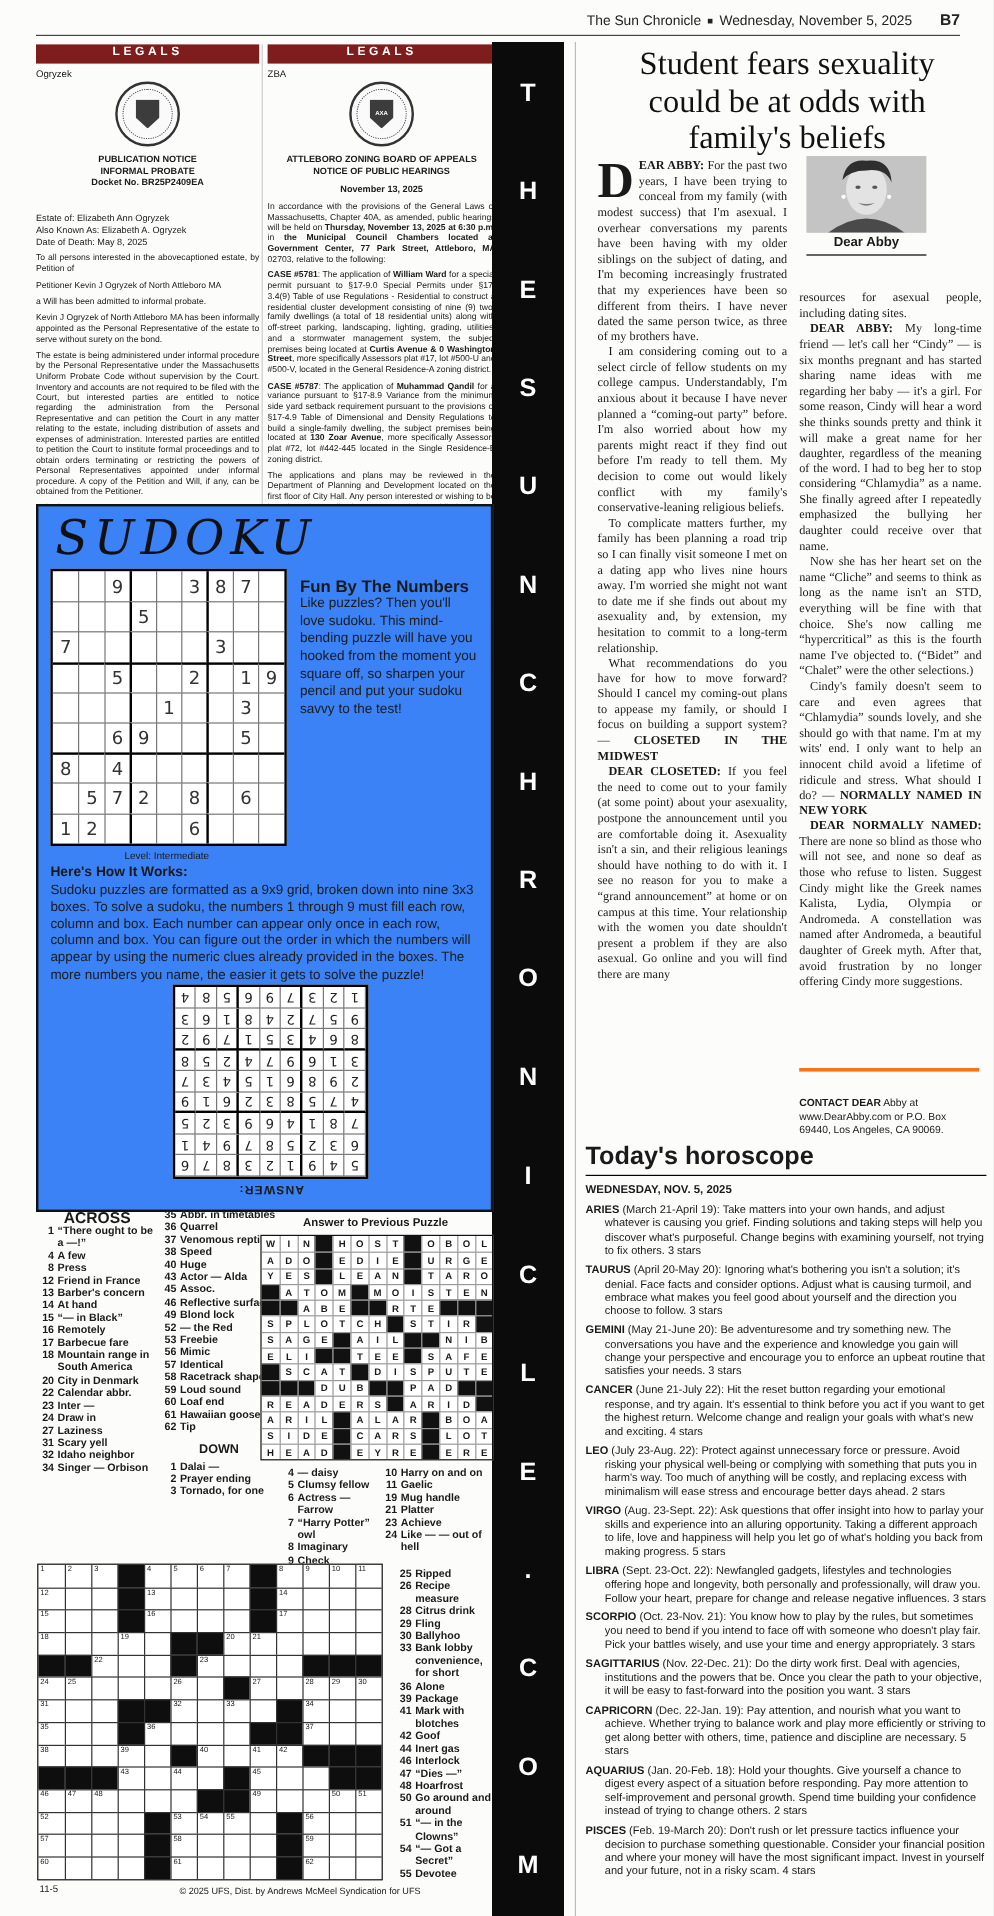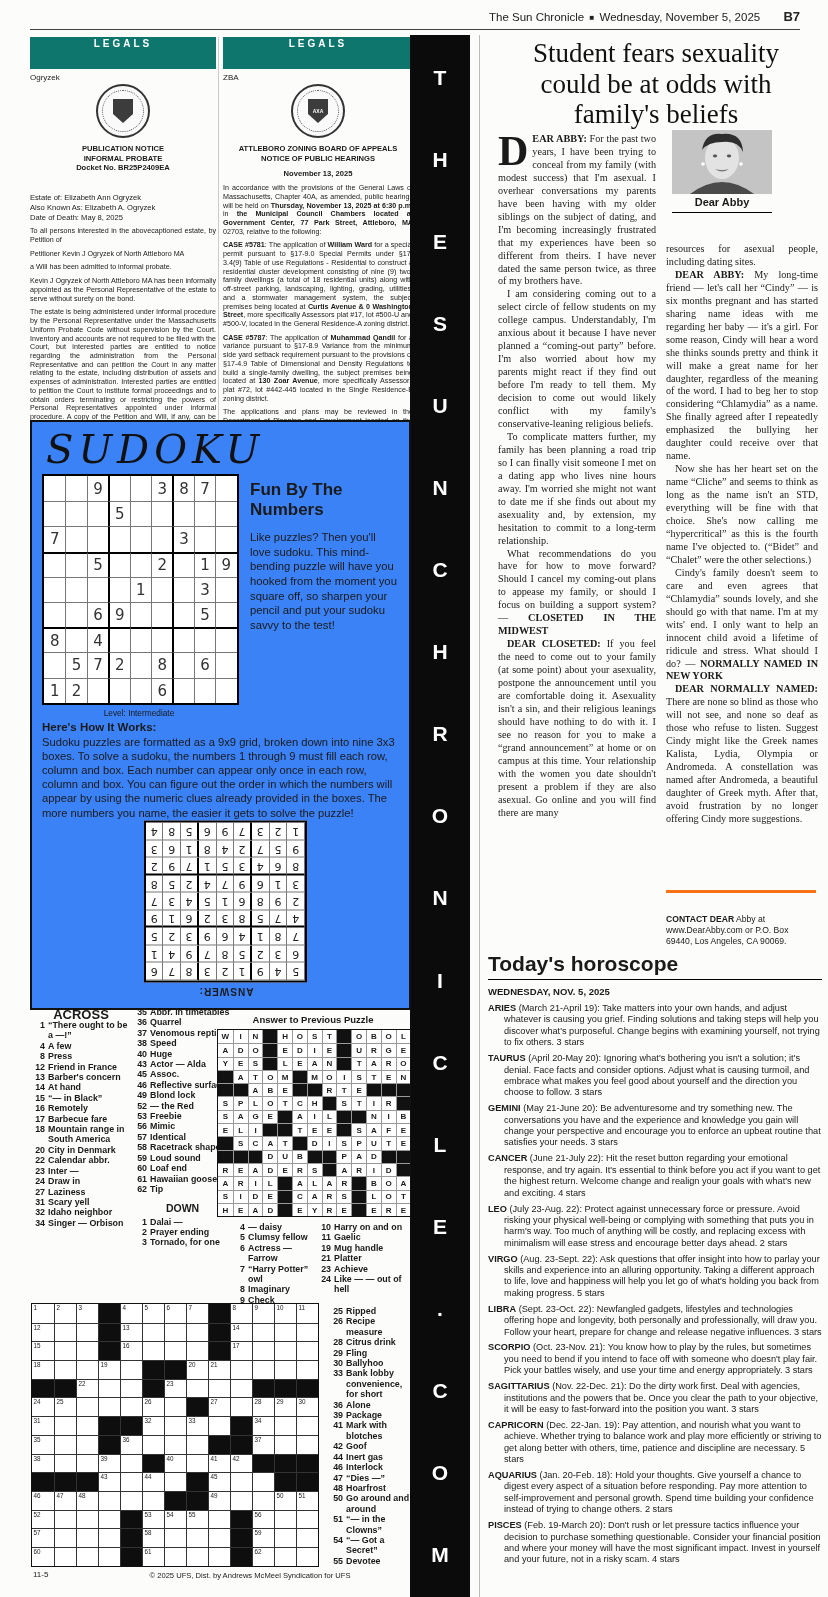--- a/index.html
+++ b/index.html
@@ -7,22 +7,22 @@
         font-family:"Liberation Sans",sans-serif;color:#1a1a1a}
   
   .hdr{position:absolute;top:9px;left:0;right:28px;text-align:right;font-size:11.5px;color:#222}
   .hdr .sq{font-size:8px;vertical-align:1px;padding:0 2px}
   .hdr .pg{font-weight:bold;font-size:13px;margin-left:20px}
   .hdr-rule{position:absolute;top:29px;left:30px;right:28px;border-top:1px solid #444}
   
   .legal{position:absolute;top:37px}
   .l1{left:30px;width:186px}
   .l2{left:218px;width:190px;border-left:1px solid #ccc;padding-left:4px}
-  .lbar{background:#0f766e;color:#fff;font-weight:bold;text-align:center;font-size:10px;
-        letter-spacing:3px;height:32px;line-height:14px}
+  .lbar{background:#7f1d1d;color:#fff;font-weight:bold;text-align:center;font-size:10px;
+        letter-spacing:3px;height:16px;line-height:14px}
   .ltag{font-size:8px;margin-top:4px}
   .seal{width:50px;height:50px;border:2px solid #333;border-radius:50%;margin:2px auto;
         display:flex;align-items:center;justify-content:center;position:relative;background:#fafafa}
   .seal .ring{position:absolute;inset:4px;border:1px dotted #555;border-radius:50%}
   .seal .shield{width:20px;height:24px;background:#3c3c3c;
         clip-path:polygon(0 0,100% 0,100% 62%,50% 100%,0 62%);display:flex;align-items:center;justify-content:center;
         color:#fff;font-size:5px;font-weight:bold}
   .lcenter{font-weight:bold;text-align:center;font-size:7.6px;line-height:1.28;margin-top:6px}
   .legal p{font-size:7.15px;line-height:1.22;text-align:justify;margin:5px 0}
   
@@ -36,21 +36,21 @@
   .stitle{position:absolute;left:14px;top:4px;font:italic 40px "DejaVu Serif",serif;letter-spacing:5px;color:#111}
   .sgrid{position:absolute;left:10px;top:52px;display:grid;grid-template-columns:repeat(9,21.4px);
          grid-auto-rows:25.2px;border:2.5px solid #000;background:#fff}
   .scell{border-left:1px solid #777;border-top:1px solid #777;display:flex;align-items:center;
          justify-content:center;font-size:15px;color:#333;font-family:"DejaVu Sans",sans-serif}
   .sgrid .scell:nth-child(9n+1){border-left:none}
   .sgrid .scell:nth-child(-n+9){border-top:none}
   .scell.thL{border-left:2.5px solid #000}
   .scell.thT{border-top:2.5px solid #000}
   .sfun{position:absolute;left:218px;top:58px;width:148px}
-  .sfun h4{font-size:17px;margin:0 0 10px 0}
+  .sfun h4{font-size:14px;margin:0 0 0 0}
   .sfun div{font-size:11.3px;line-height:1.3}
   .slevel{position:absolute;left:10px;top:286px;width:194px;text-align:center;font-size:8.3px}
   .show{position:absolute;left:10px;top:299px;width:358px}
   .show h4{font-size:11.5px;margin:0 0 2px 0}
   .show div{font-size:11.2px;line-height:1.26;text-align:left}
   .answrap{position:absolute;left:113px;top:399px;width:162px;transform:rotate(180deg)}
   .anslabel{font-size:10px;font-weight:bold;letter-spacing:1px;text-align:center;margin-bottom:3px}
   .agrid{display:grid;grid-template-columns:repeat(9,17.7px);grid-auto-rows:17.5px;border:2px solid #000;
          background:#fff;margin:0 auto;width:max-content}
   .agrid .scell{font-size:11px;color:#222}

